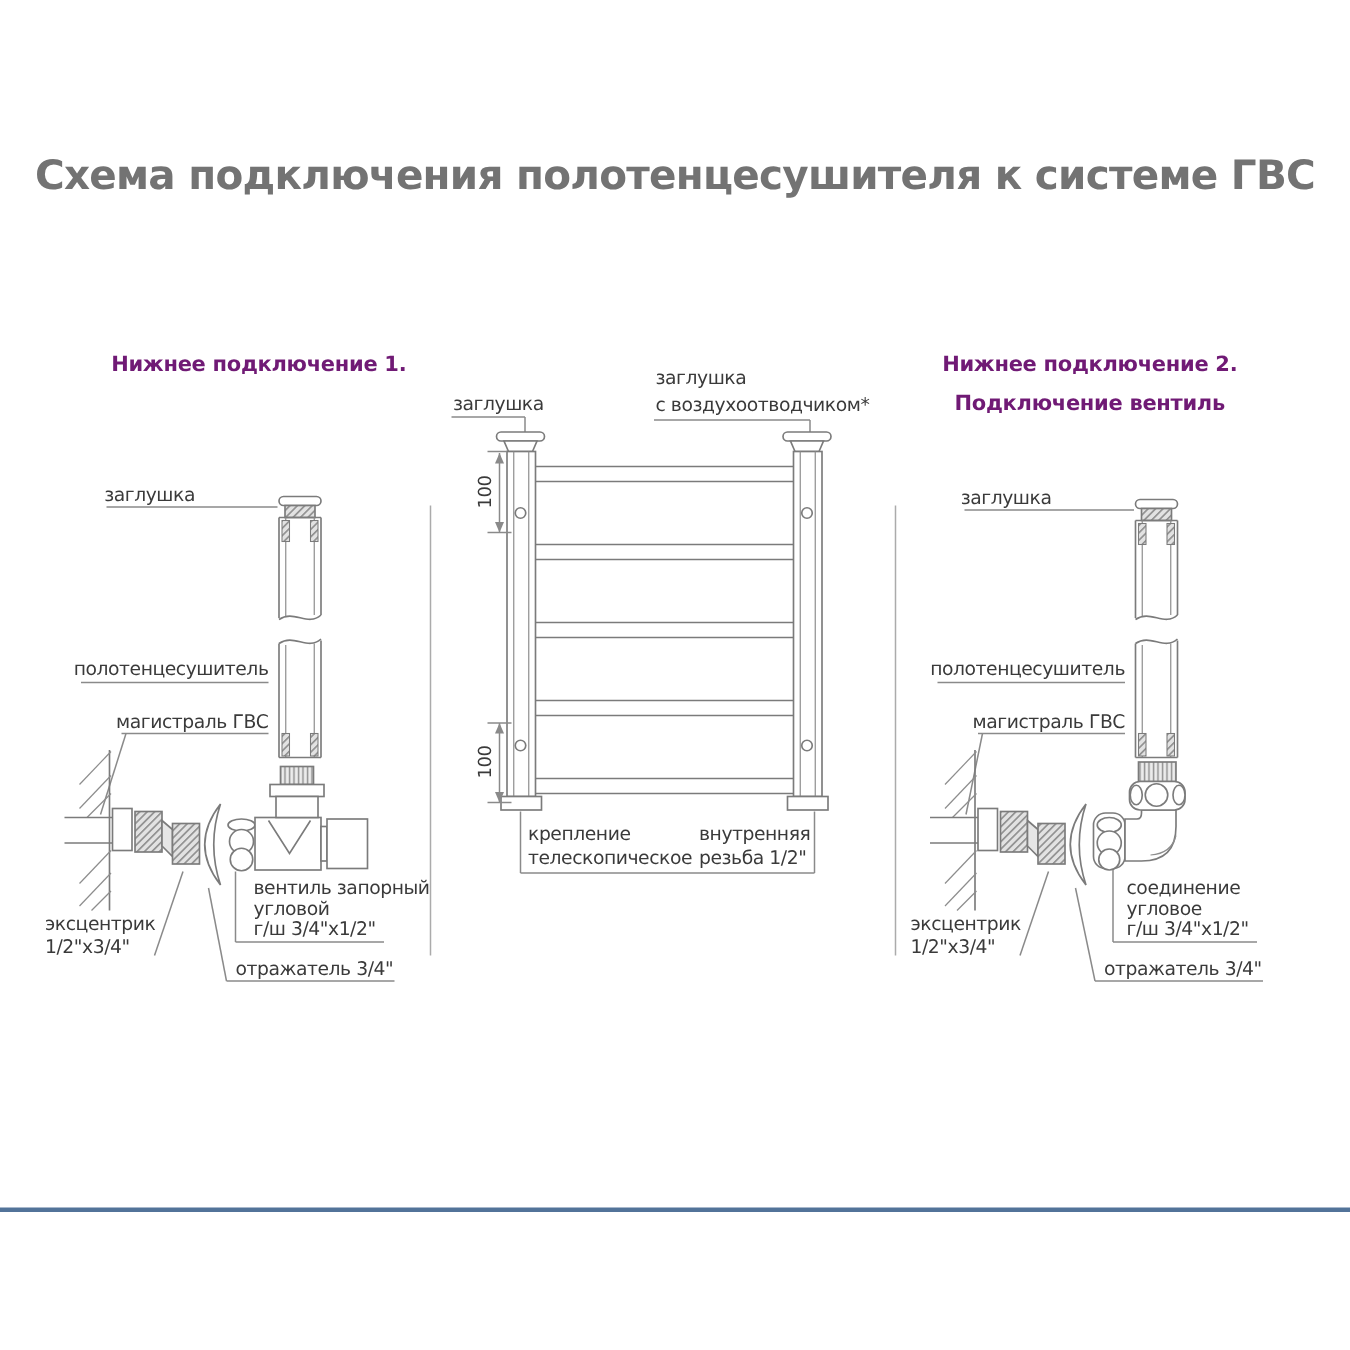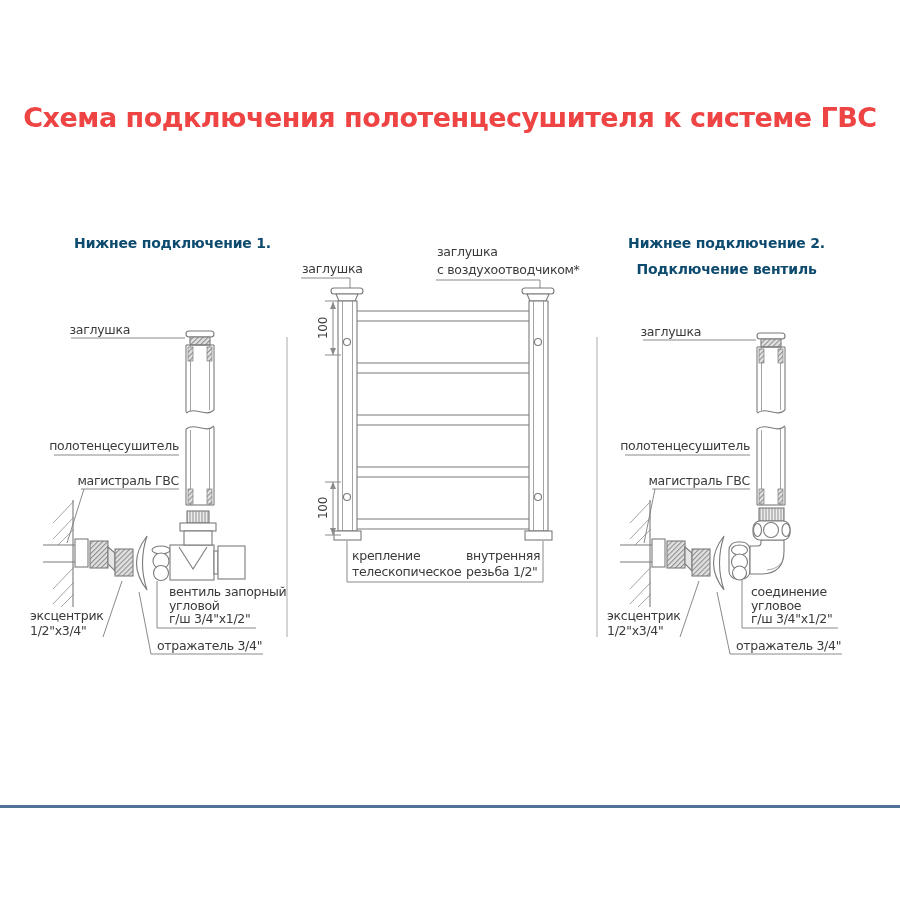--- a/index.html
+++ b/index.html
@@ -1,21 +1,21 @@
 <!DOCTYPE html>
 <html><head>
 <meta charset="utf-8">
 <style>
   html,body{margin:0;padding:0;background:#ffffff;}
   .page{position:relative;width:900px;height:900px;background:#ffffff;overflow:hidden;
         font-family:"DejaVu Sans",sans-serif;}
   .title{position:absolute;top:84px;left:0;width:900px;text-align:center;
-         font-size:27px;font-weight:bold;color:#ef4444;letter-spacing:-0.5px;}
+         font-size:27px;font-weight:bold;color:#737373;letter-spacing:-0.5px;}
   .heading{position:absolute;width:245px;text-align:center;font-size:14px;font-weight:bold;
-           color:#0c4a6e;letter-spacing:-0.2px;line-height:14px;}
+           color:#701a75;letter-spacing:-0.2px;line-height:14px;}
   .heading .hl2{margin-top:12px;}
   .heading-left{left:50px;top:236px;}
   .heading-right{left:604px;top:236px;}
   svg{position:absolute;left:0;top:0;}
   .lbl{font-family:"DejaVu Sans",sans-serif;font-size:12.5px;fill:#3a3a3a;letter-spacing:-0.3px;}
   .dim{font-size:12px;}
   .art{stroke:#7b7b7b;stroke-width:1.1;fill:none;}
   .thin{stroke-width:0.8;stroke:#8d8d8d;}
   .ldr{stroke:#8a8a8a;stroke-width:1;}
   .divider{stroke:#ababab;stroke-width:1;}

